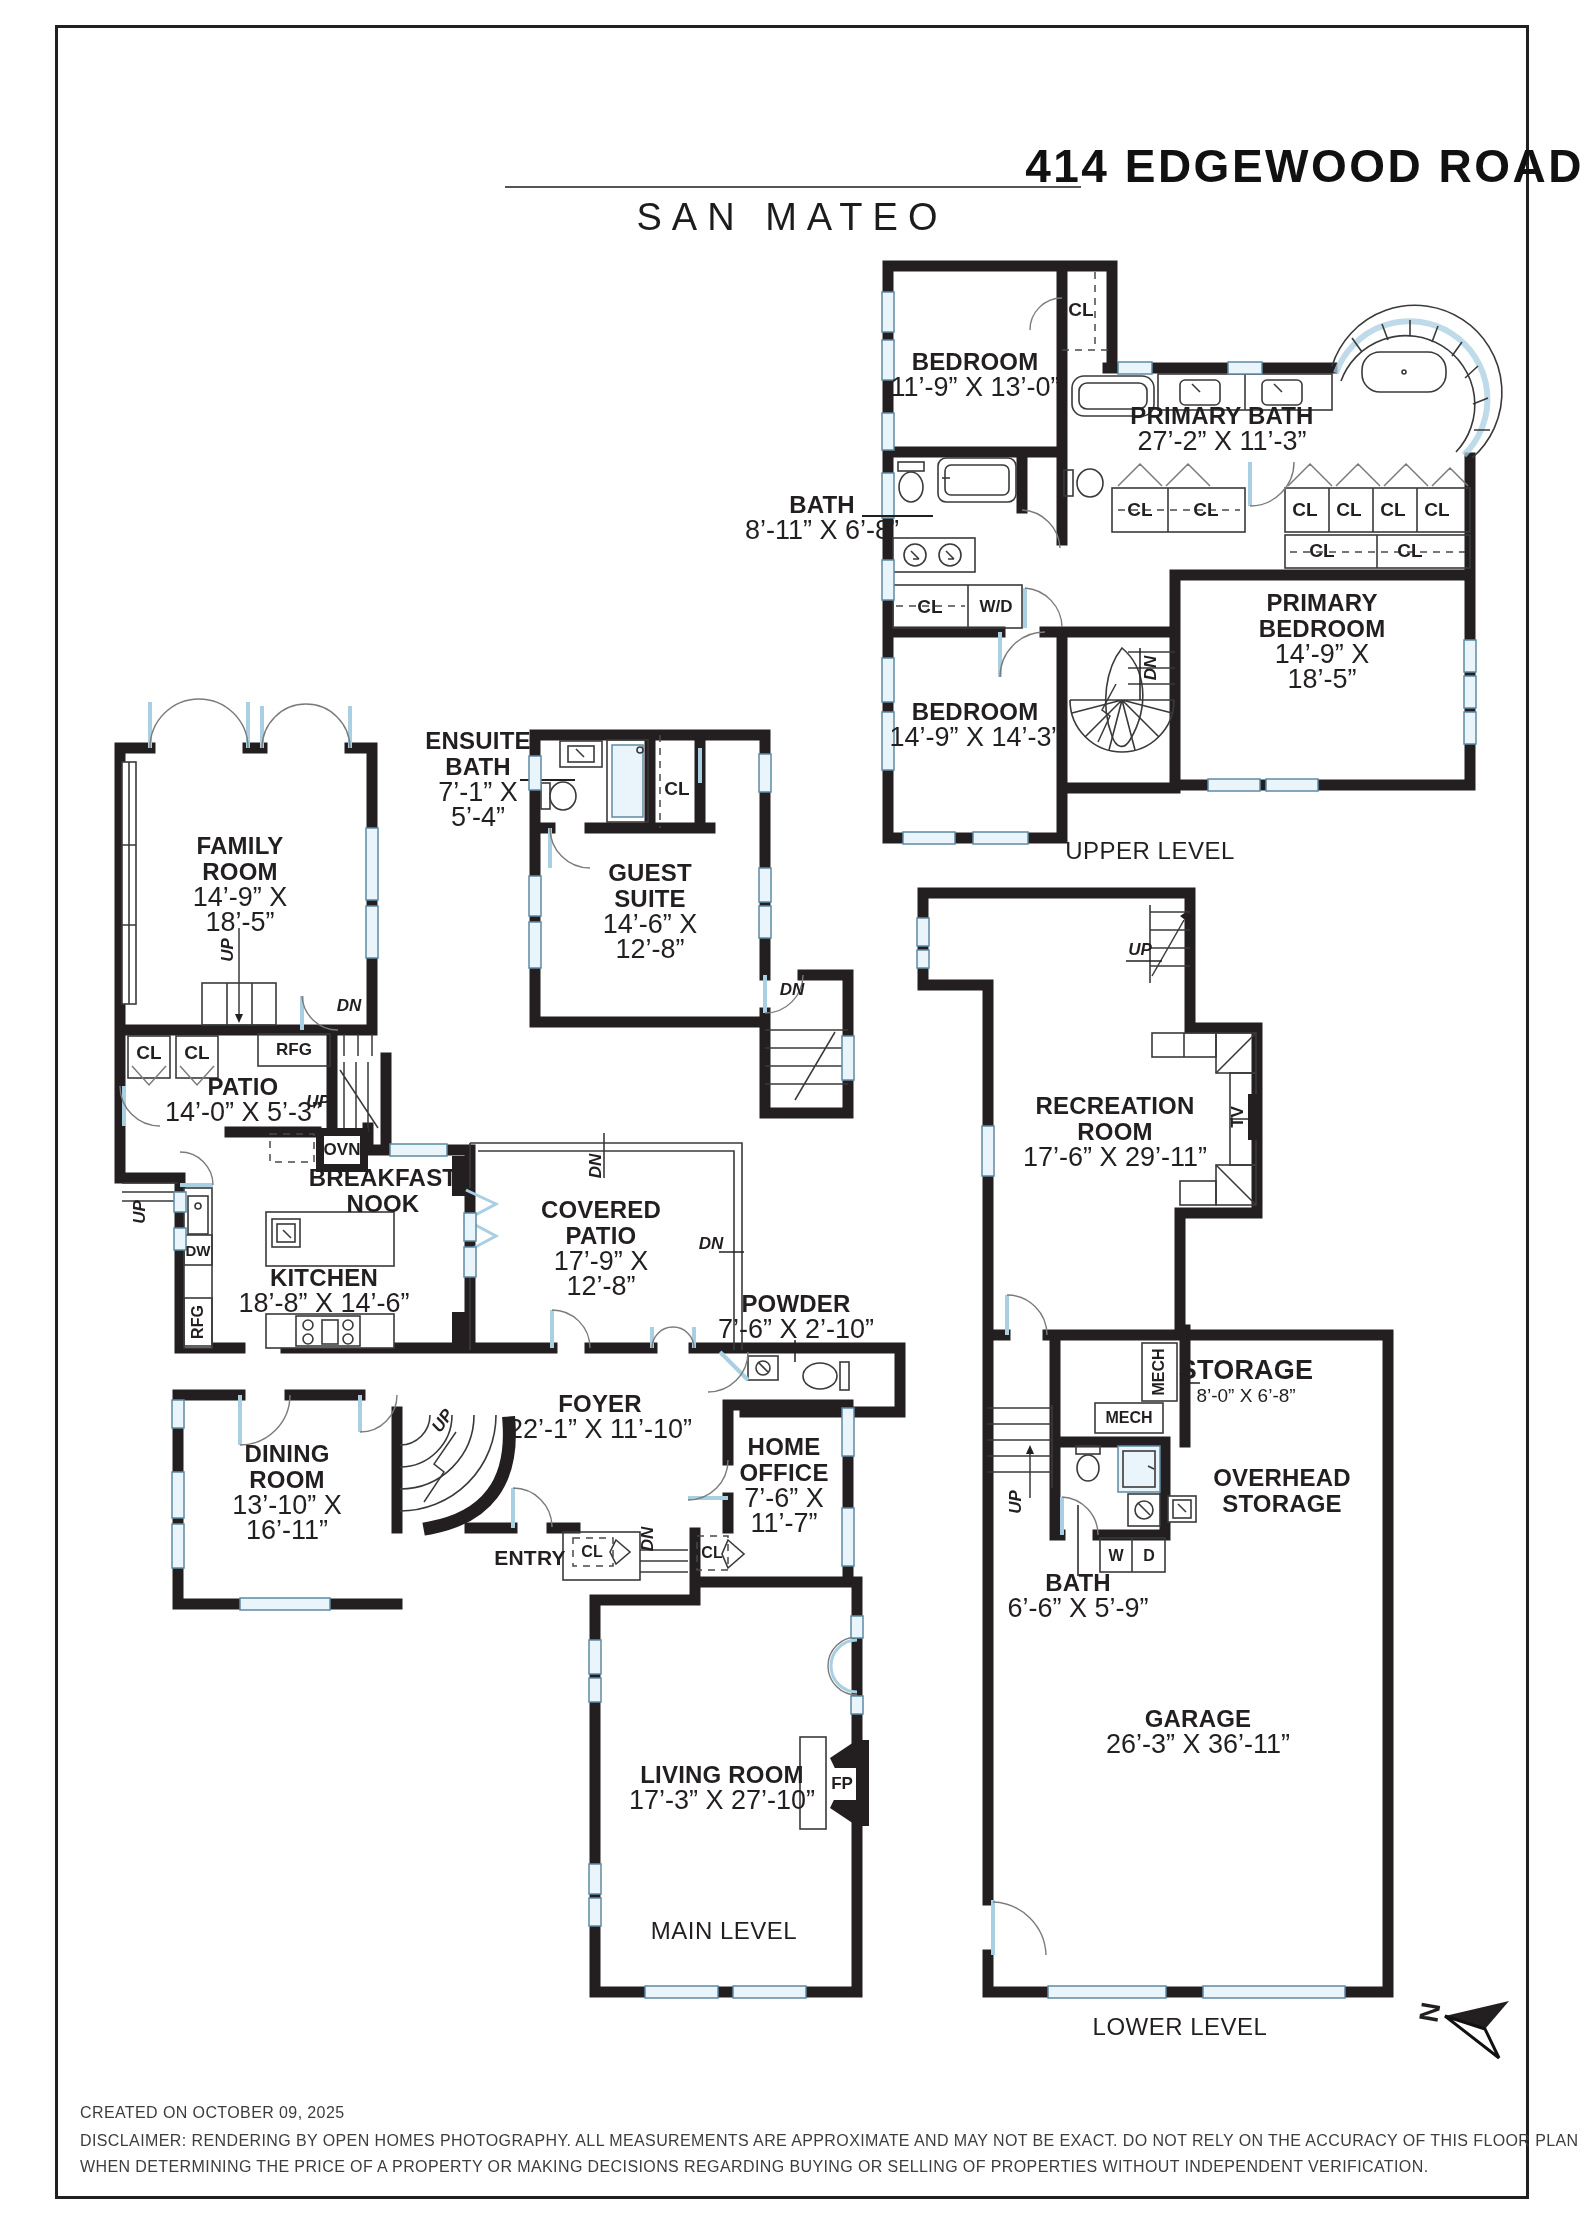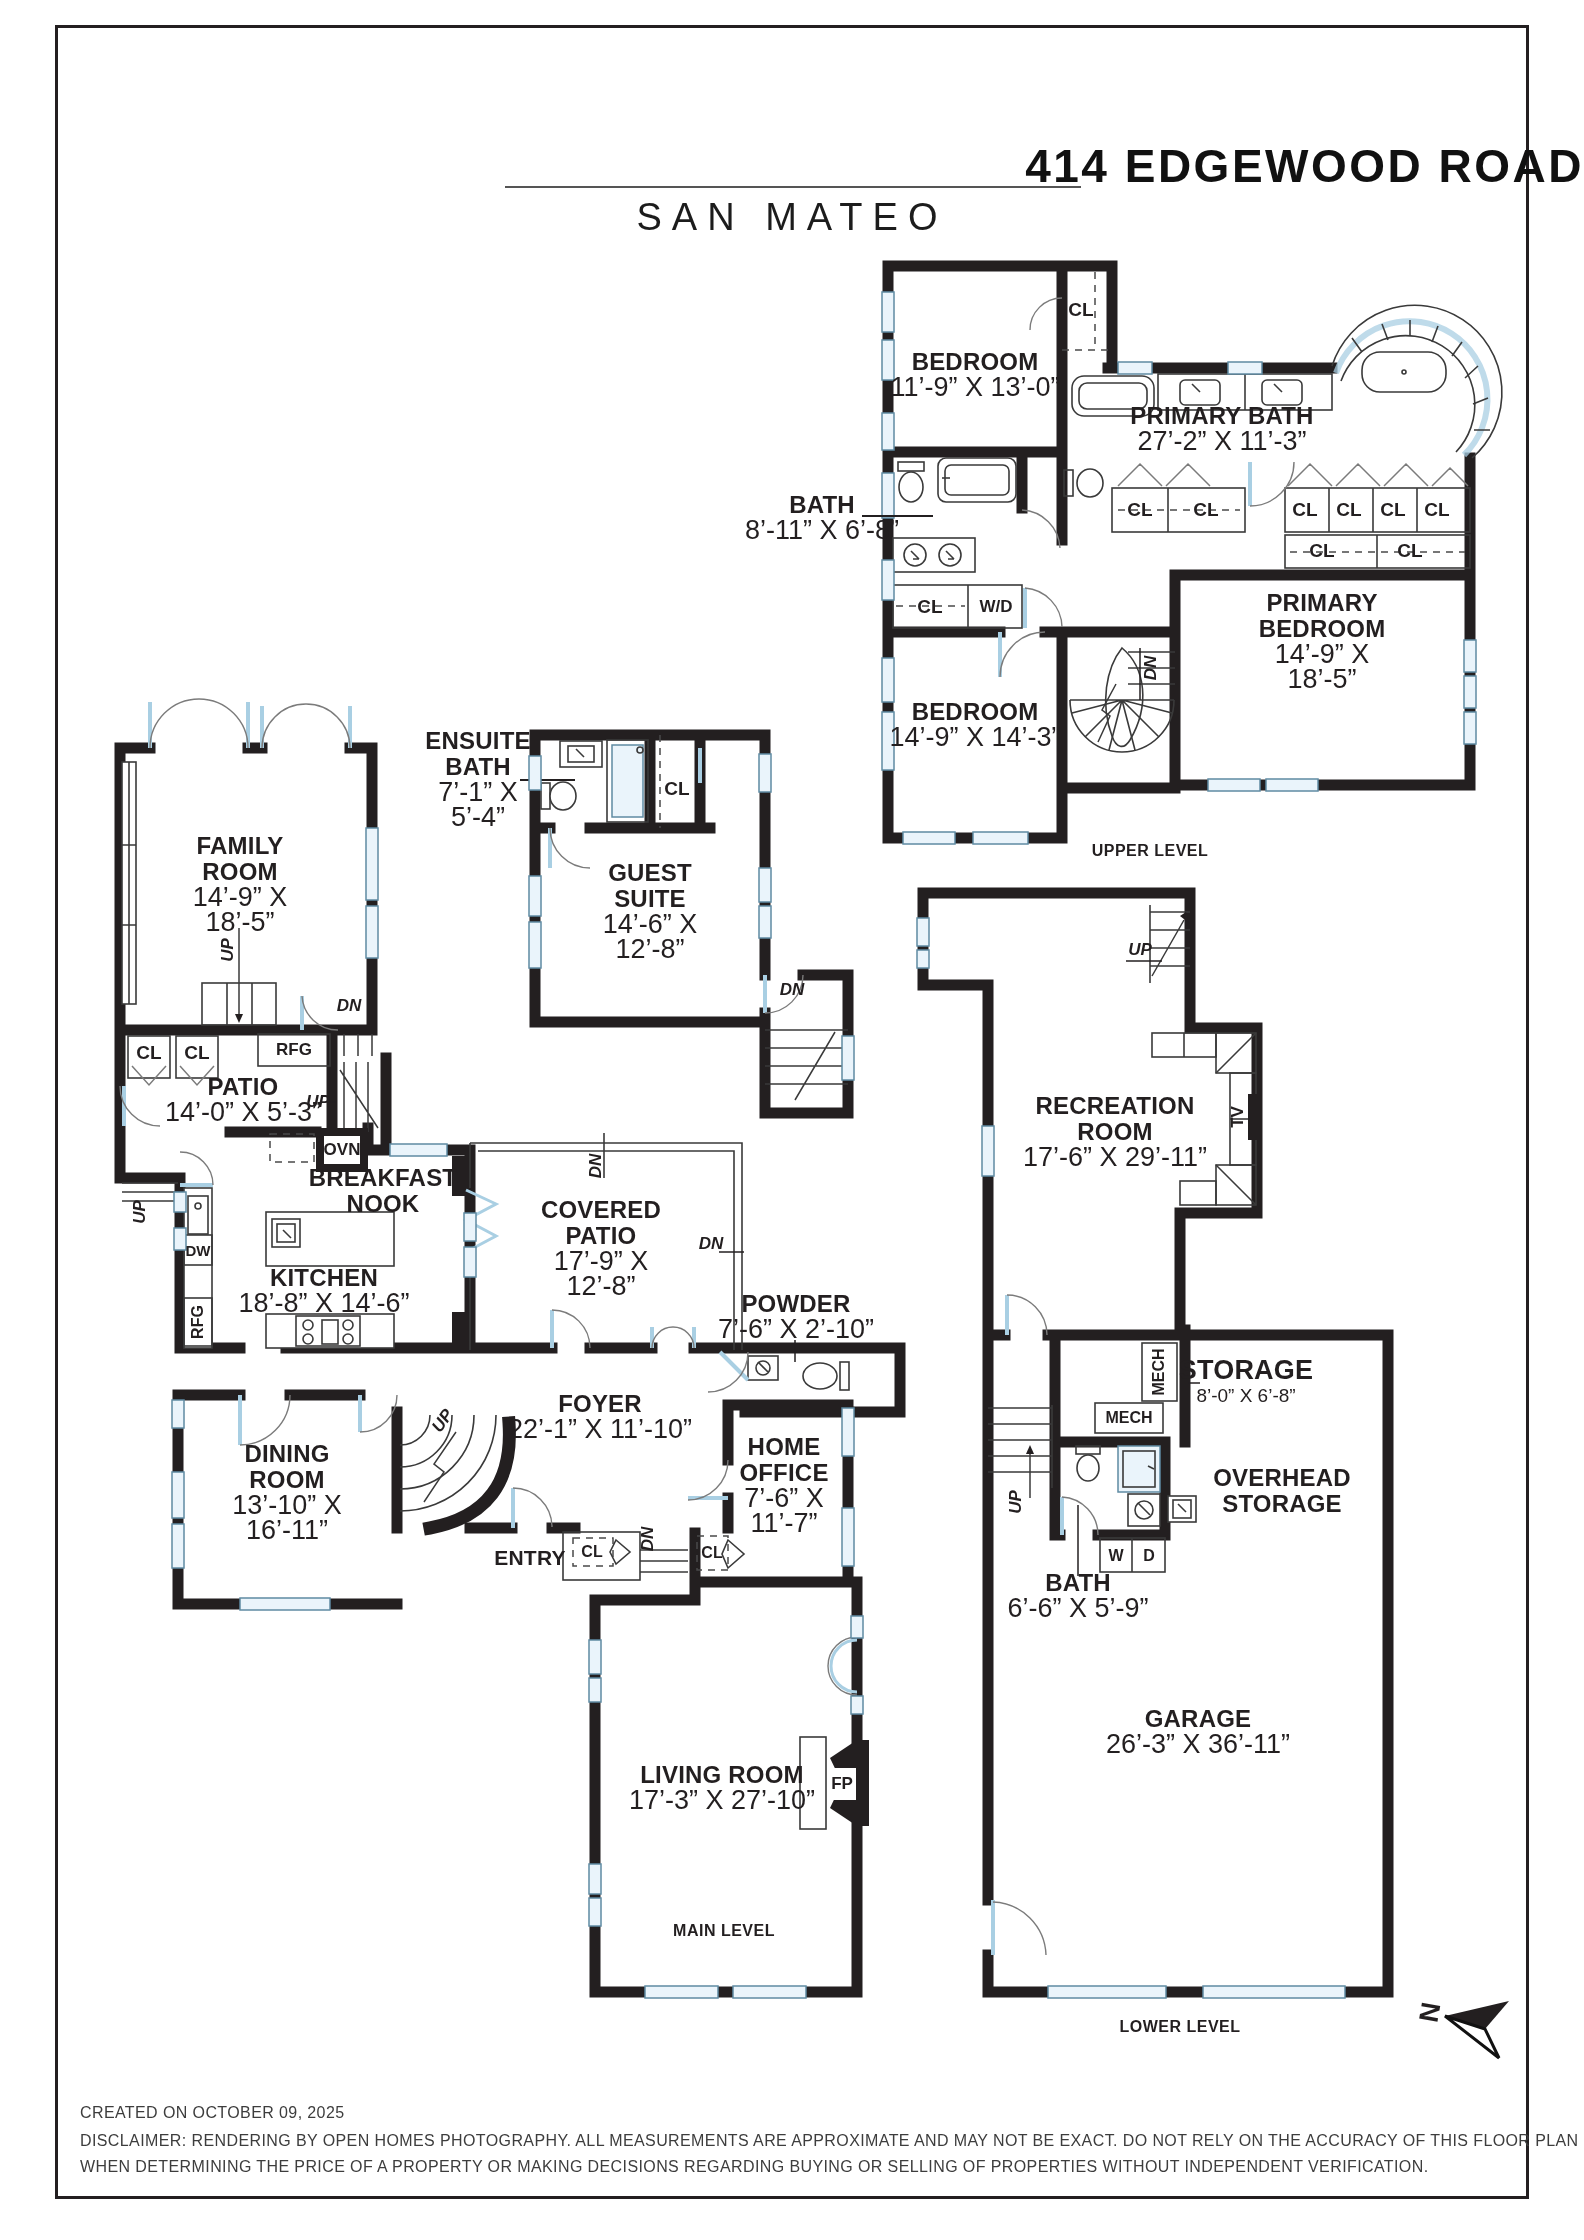--- a/index.html
+++ b/index.html
@@ -22,21 +22,21 @@
   .win{fill:#eaf4fb;stroke:#5f8ba3;stroke-width:1.5;}
   .dash{stroke:#4a4a4a;stroke-width:1.5;fill:none;stroke-dasharray:7 6;}
   .stair{stroke:#3a3a3a;stroke-width:1.5;fill:none;}
   .blk{fill:#231f20;stroke:none;}
   .chev{stroke:#7b7b7b;stroke-width:1.5;fill:none;}
   .ldr{stroke:#231f20;stroke-width:2;fill:none;}
   .room{position:absolute;transform:translate(-50%,-50%);text-align:center;white-space:nowrap;}
   .room.wrap{white-space:normal;}
   .rn{font-weight:700;font-size:24px;line-height:26px;letter-spacing:.2px;}
   .rd{font-weight:400;font-size:27px;line-height:25px;}
-  .lvl{position:absolute;transform:translate(-50%,-50%);font-weight:700;font-size:16px;
+  .lvl{position:absolute;transform:translate(-50%,-50%);font-weight:400;font-size:24px;
        letter-spacing:.5px;white-space:nowrap;}
   .tag{position:absolute;transform:translate(-50%,-50%);font-weight:700;font-size:19px;
        color:#231f20;white-space:nowrap;}
   .tag.s17{font-size:17px;} .tag.s16{font-size:16px;} .tag.s15{font-size:15px;}
   .tag.it{font-style:italic;font-weight:700;font-size:17px;}
   .r90{transform:translate(-50%,-50%) rotate(-90deg);}
   .r55{transform:translate(-50%,-50%) rotate(-55deg);}
   .north-n{position:absolute;transform:translate(-50%,-50%) rotate(100deg);
        font-weight:700;font-size:27px;}
   .footer{position:absolute;left:80px;color:#3d3d3d;font-size:16px;letter-spacing:.4px;

